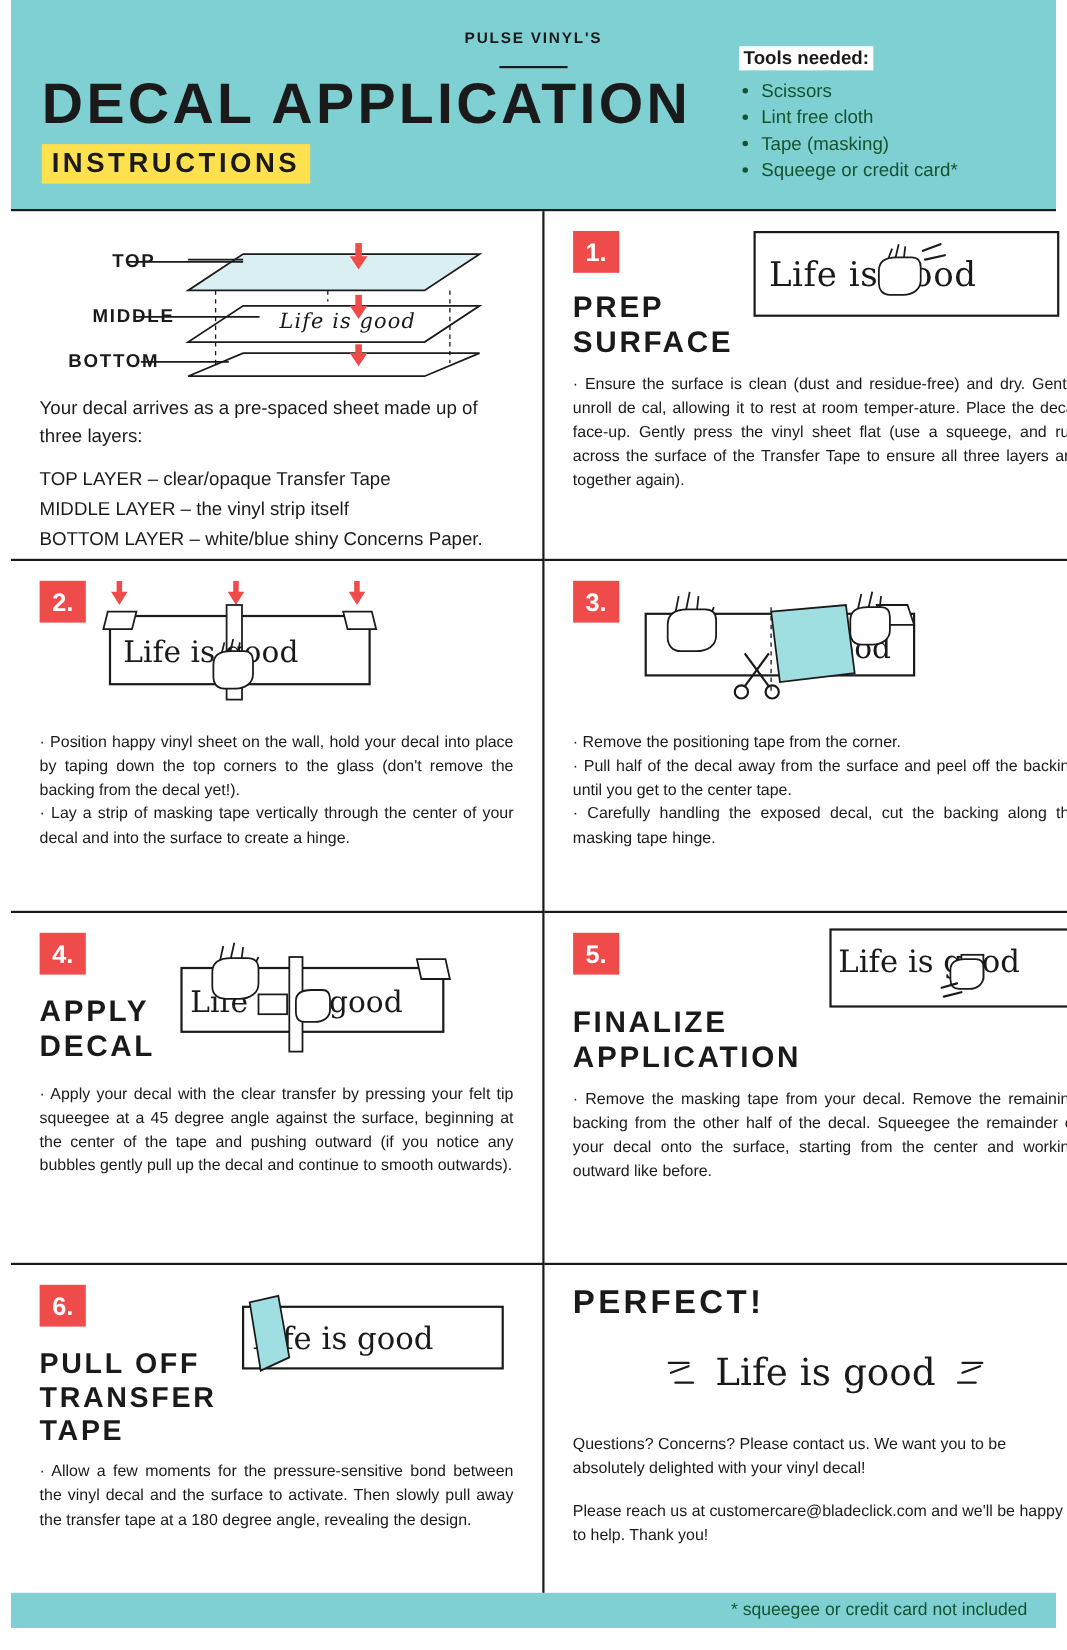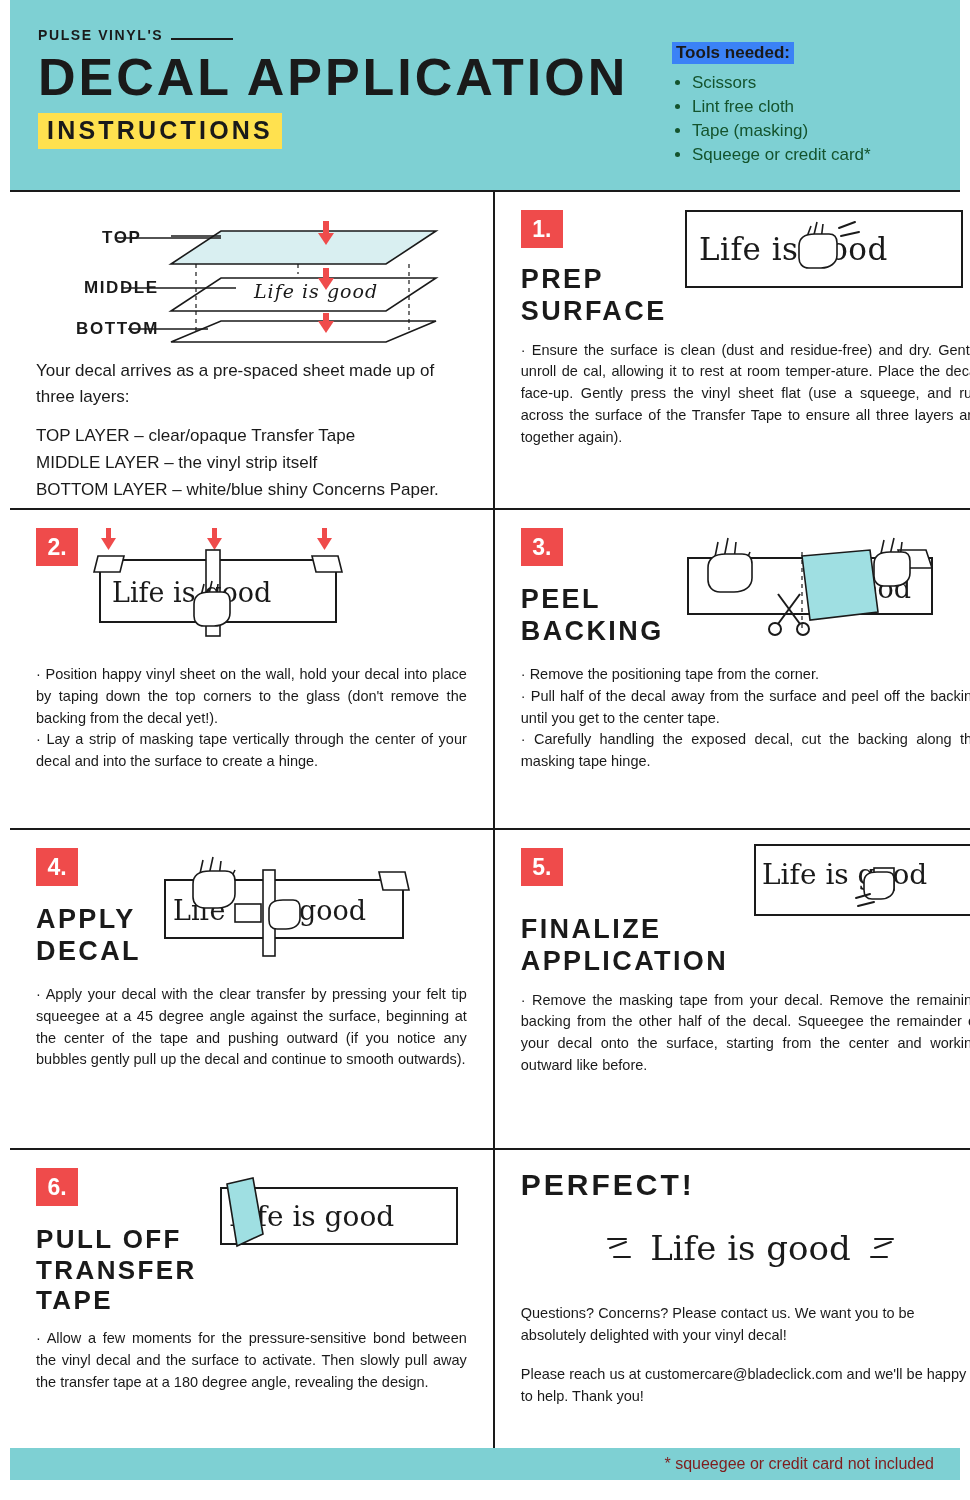--- a/index.html
+++ b/index.html
@@ -30,20 +30,21 @@
     position: relative;
     height: 190px;
     background: #7ed0d3;
     padding: 26px 28px 0 28px;
     box-sizing: border-box;
   }
   .brand-line {
     display: flex;
     align-items: center;
     gap: 8px;
+    flex-direction: column;
   }
   .brand {
     font-size: 14px;
     font-weight: bold;
     letter-spacing: 1.6px;
     color: #1a1a1a;
   }
   .brand-rule {
     display: block;
     width: 62px;
@@ -72,21 +73,21 @@
     color: #1a1a1a;
   }
   .tools {
     position: absolute;
     top: 42px;
     right: 28px;
     width: 260px;
   }
   .tools-title {
     display: inline-block;
-    background: #3b82f6;
+    background: #ffffff;
     font-size: 17px;
     font-weight: bold;
     padding: 1px 4px;
     color: #1a1a1a;
   }
   .tools ul {
     list-style: disc;
     margin: 7px 0 0 0;
     padding-left: 20px;
   }
@@ -208,21 +209,21 @@
   
   .footer {
     height: 32px;
     background: #7ed0d3;
     display: flex;
     align-items: center;
     justify-content: flex-end;
     padding-right: 26px;
     box-sizing: border-box;
     font-size: 16px;
-    color: #7f1d1d;
+    color: #14532d;
     padding-left: 14px;
   }
 
   .perfect-title {
     font-size: 30px;
     font-weight: bold;
     letter-spacing: 3px;
   }
   .perfect-art {
     display: flex;
@@ -301,21 +302,21 @@
           </g>
 
           <text class="script" x="218" y="82" font-family="DejaVu Serif, serif" font-style="italic" font-size="18" fill="#1a1a1a">Life is good</text>
 
           <line x1="80" y1="22" x2="185" y2="22" stroke="#1a1a1a" stroke-width="1.6"></line>
           <line x1="86" y1="72" x2="200" y2="72" stroke="#1a1a1a" stroke-width="1.6"></line>
           <line x1="92" y1="113" x2="172" y2="113" stroke="#1a1a1a" stroke-width="1.6"></line>
         </svg>
         <div class="layer-label" style="left:66px; top:12px;">TOP</div>
         <div class="layer-label" style="left:48px; top:62px;">MIDDLE</div>
-        <div class="layer-label" style="left:40px; top:103px;">BOTTOM</div>
+        <div class="layer-label" style="left:26px; top:103px;">BOTTOM</div>
       </div>
 
       <div class="intro-text">
         <p>Your decal arrives as a pre-spaced sheet made up of three layers:</p>
         <div class="layers-list">
           <div>
             <b>TOP LAYER</b><span> – clear/opaque Transfer Tape</span>
           </div>
           <div>
             <b>MIDDLE LAYER</b><span> – the vinyl strip itself</span>
@@ -395,24 +396,20 @@
           · <b>Position happy vinyl sheet on the wall</b>, hold your decal into place by taping down the top corners to the glass (don't remove the backing from the decal yet!).<br>
           · <b>Lay a strip of masking tape vertically</b> through the center of your decal and into the surface to create a hinge.
         </p>
       </div>
     </div>
 
     <div class="cell bb r2">
       <div class="step-row">
         <div class="step-left">
           <div class="num">3.</div>
-          <div class="step-title" style="margin-top:18px;">
-            <div>PEEL</div>
-            <div>BACKING</div>
-          </div>
         </div>
         <div class="step-art">
           <svg width="272" height="120" viewBox="0 0 272 120">
             <rect x="14" y="30" width="244" height="56" fill="#ffffff" stroke="#1a1a1a" stroke-width="2"></rect>
             <polygon points="224,22 252,22 258,40 230,40" fill="#ffffff" stroke="#1a1a1a" stroke-width="1.6"></polygon>
             <text x="170" y="70" font-family="DejaVu Serif, serif" font-size="27" fill="#1a1a1a">good</text>
 
             <path d="M128 28 L196 22 L204 84 L136 92 Z" fill="#9fdfe2" stroke="#1a1a1a" stroke-width="1.6"></path>
             <line x1="128" y1="24" x2="128" y2="100" stroke="#1a1a1a" stroke-width="1.2" stroke-dasharray="4 4"></line>
 

